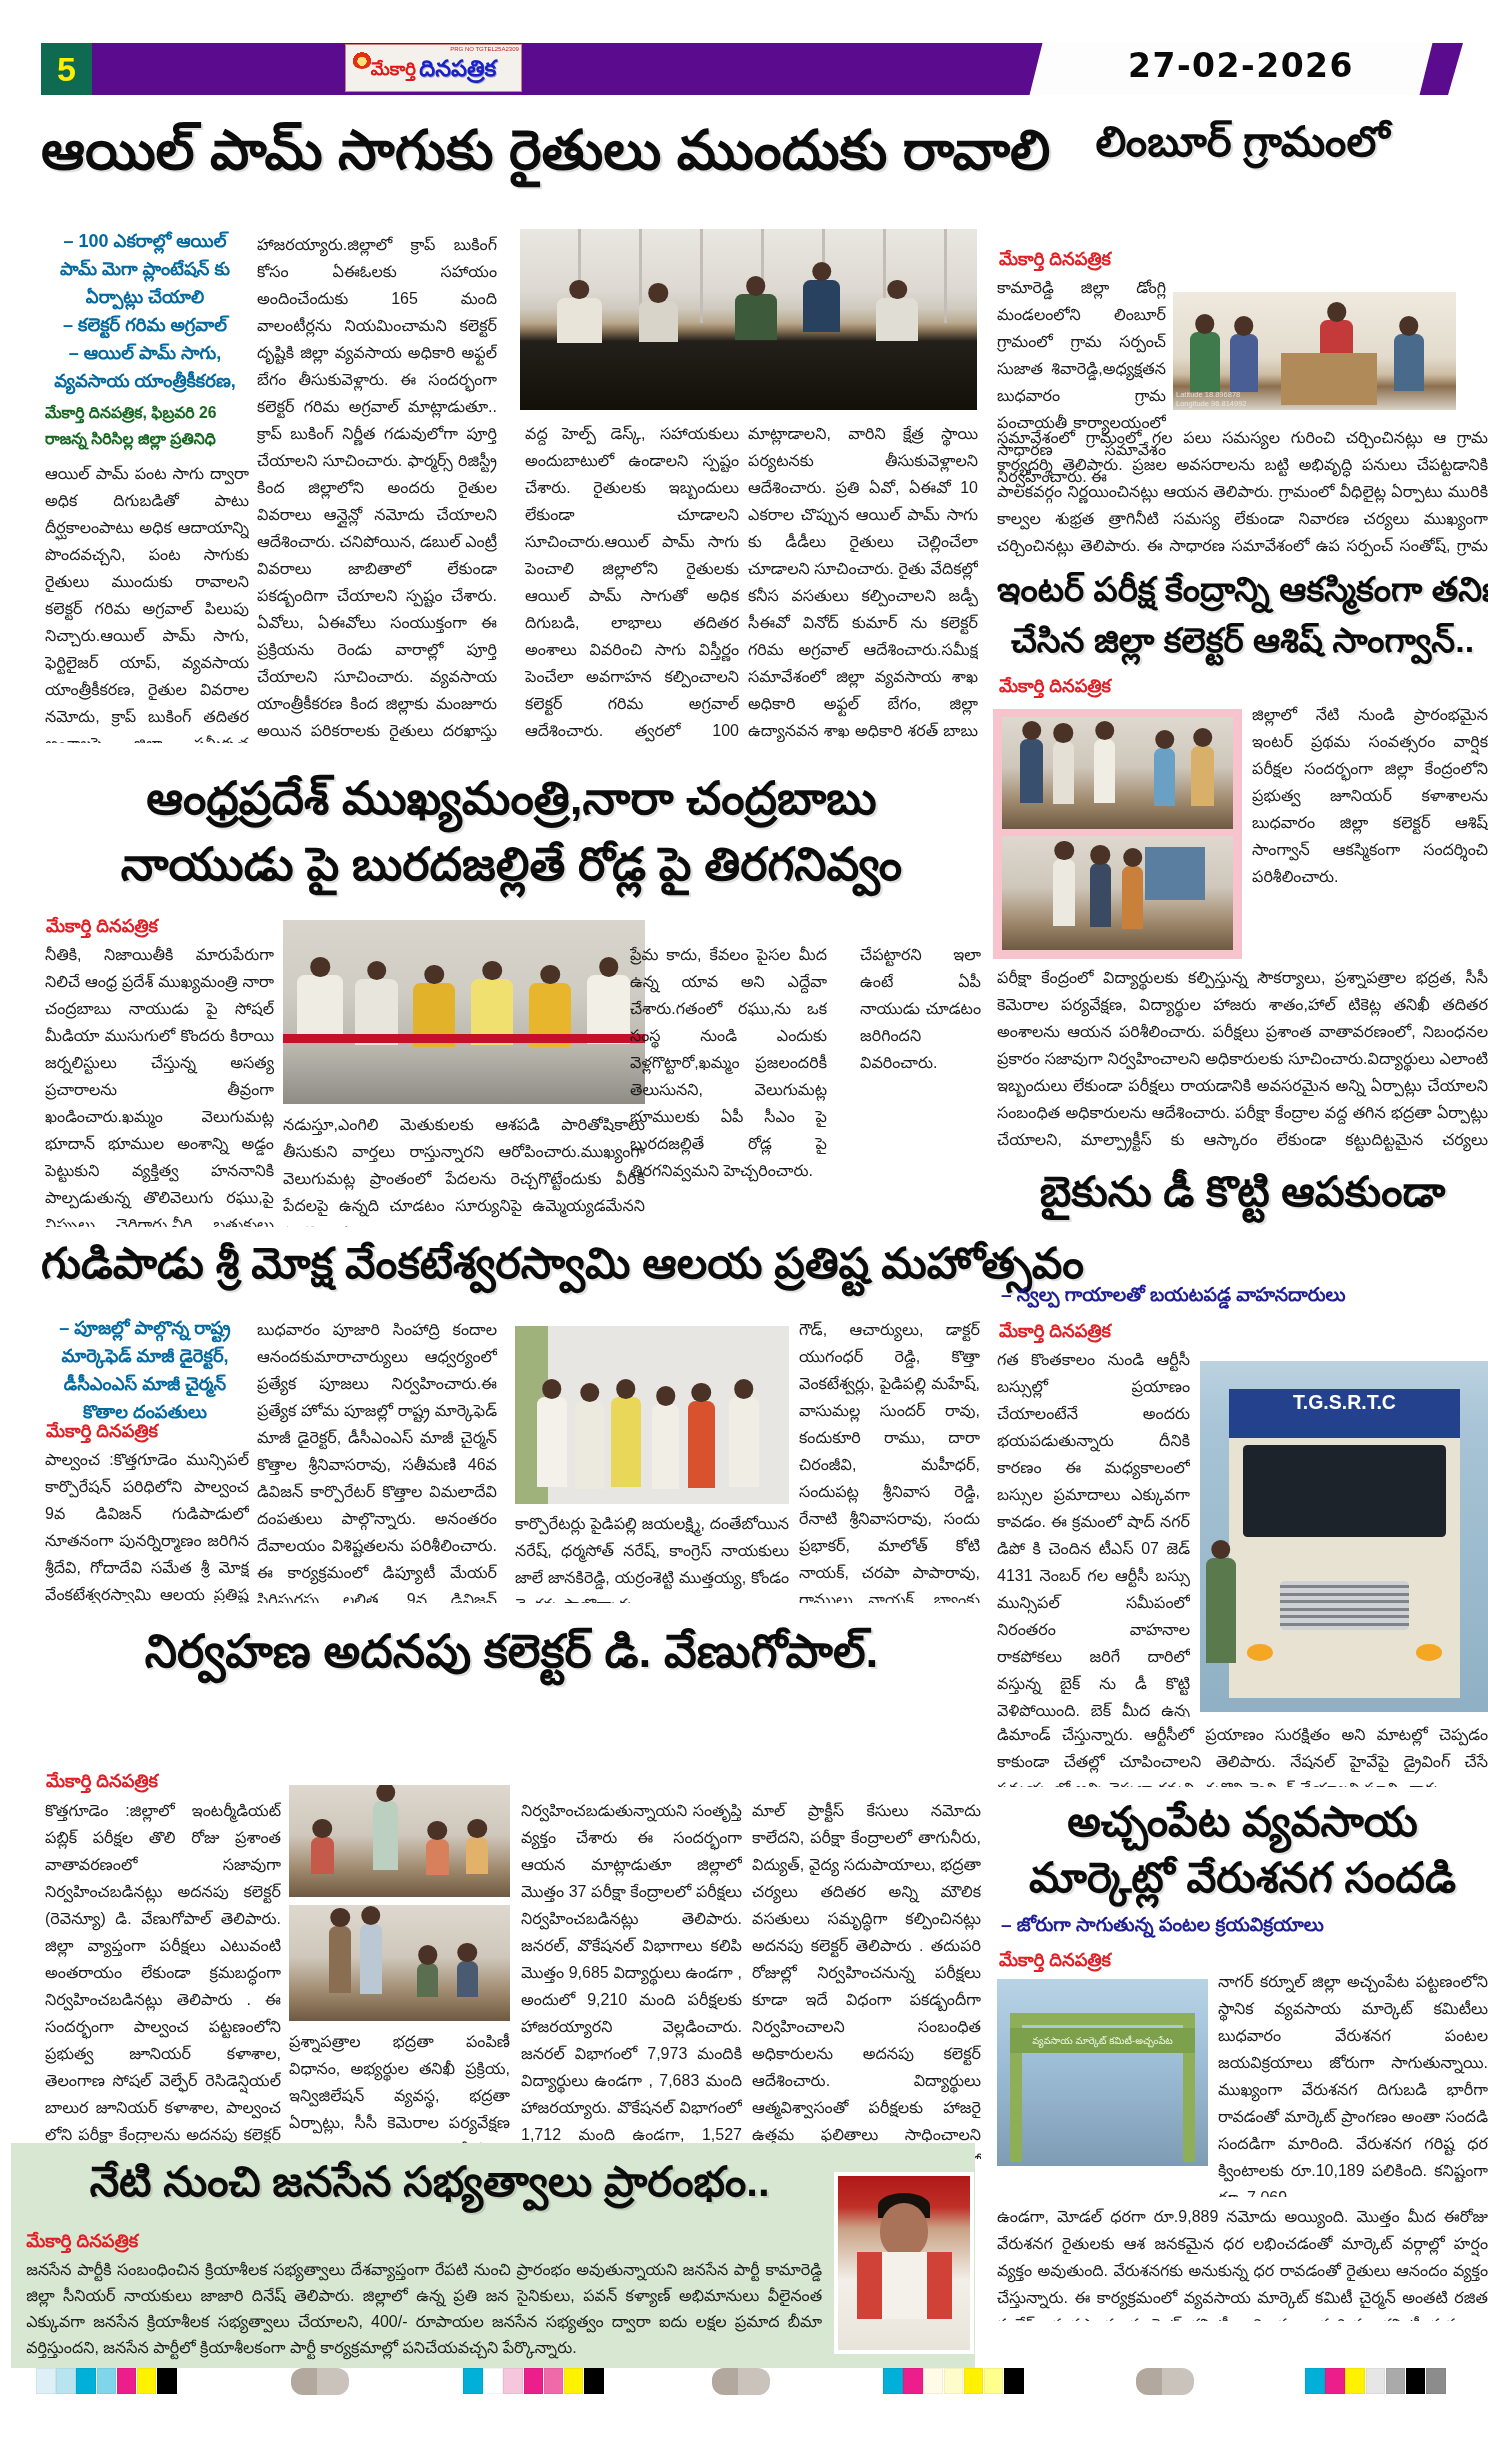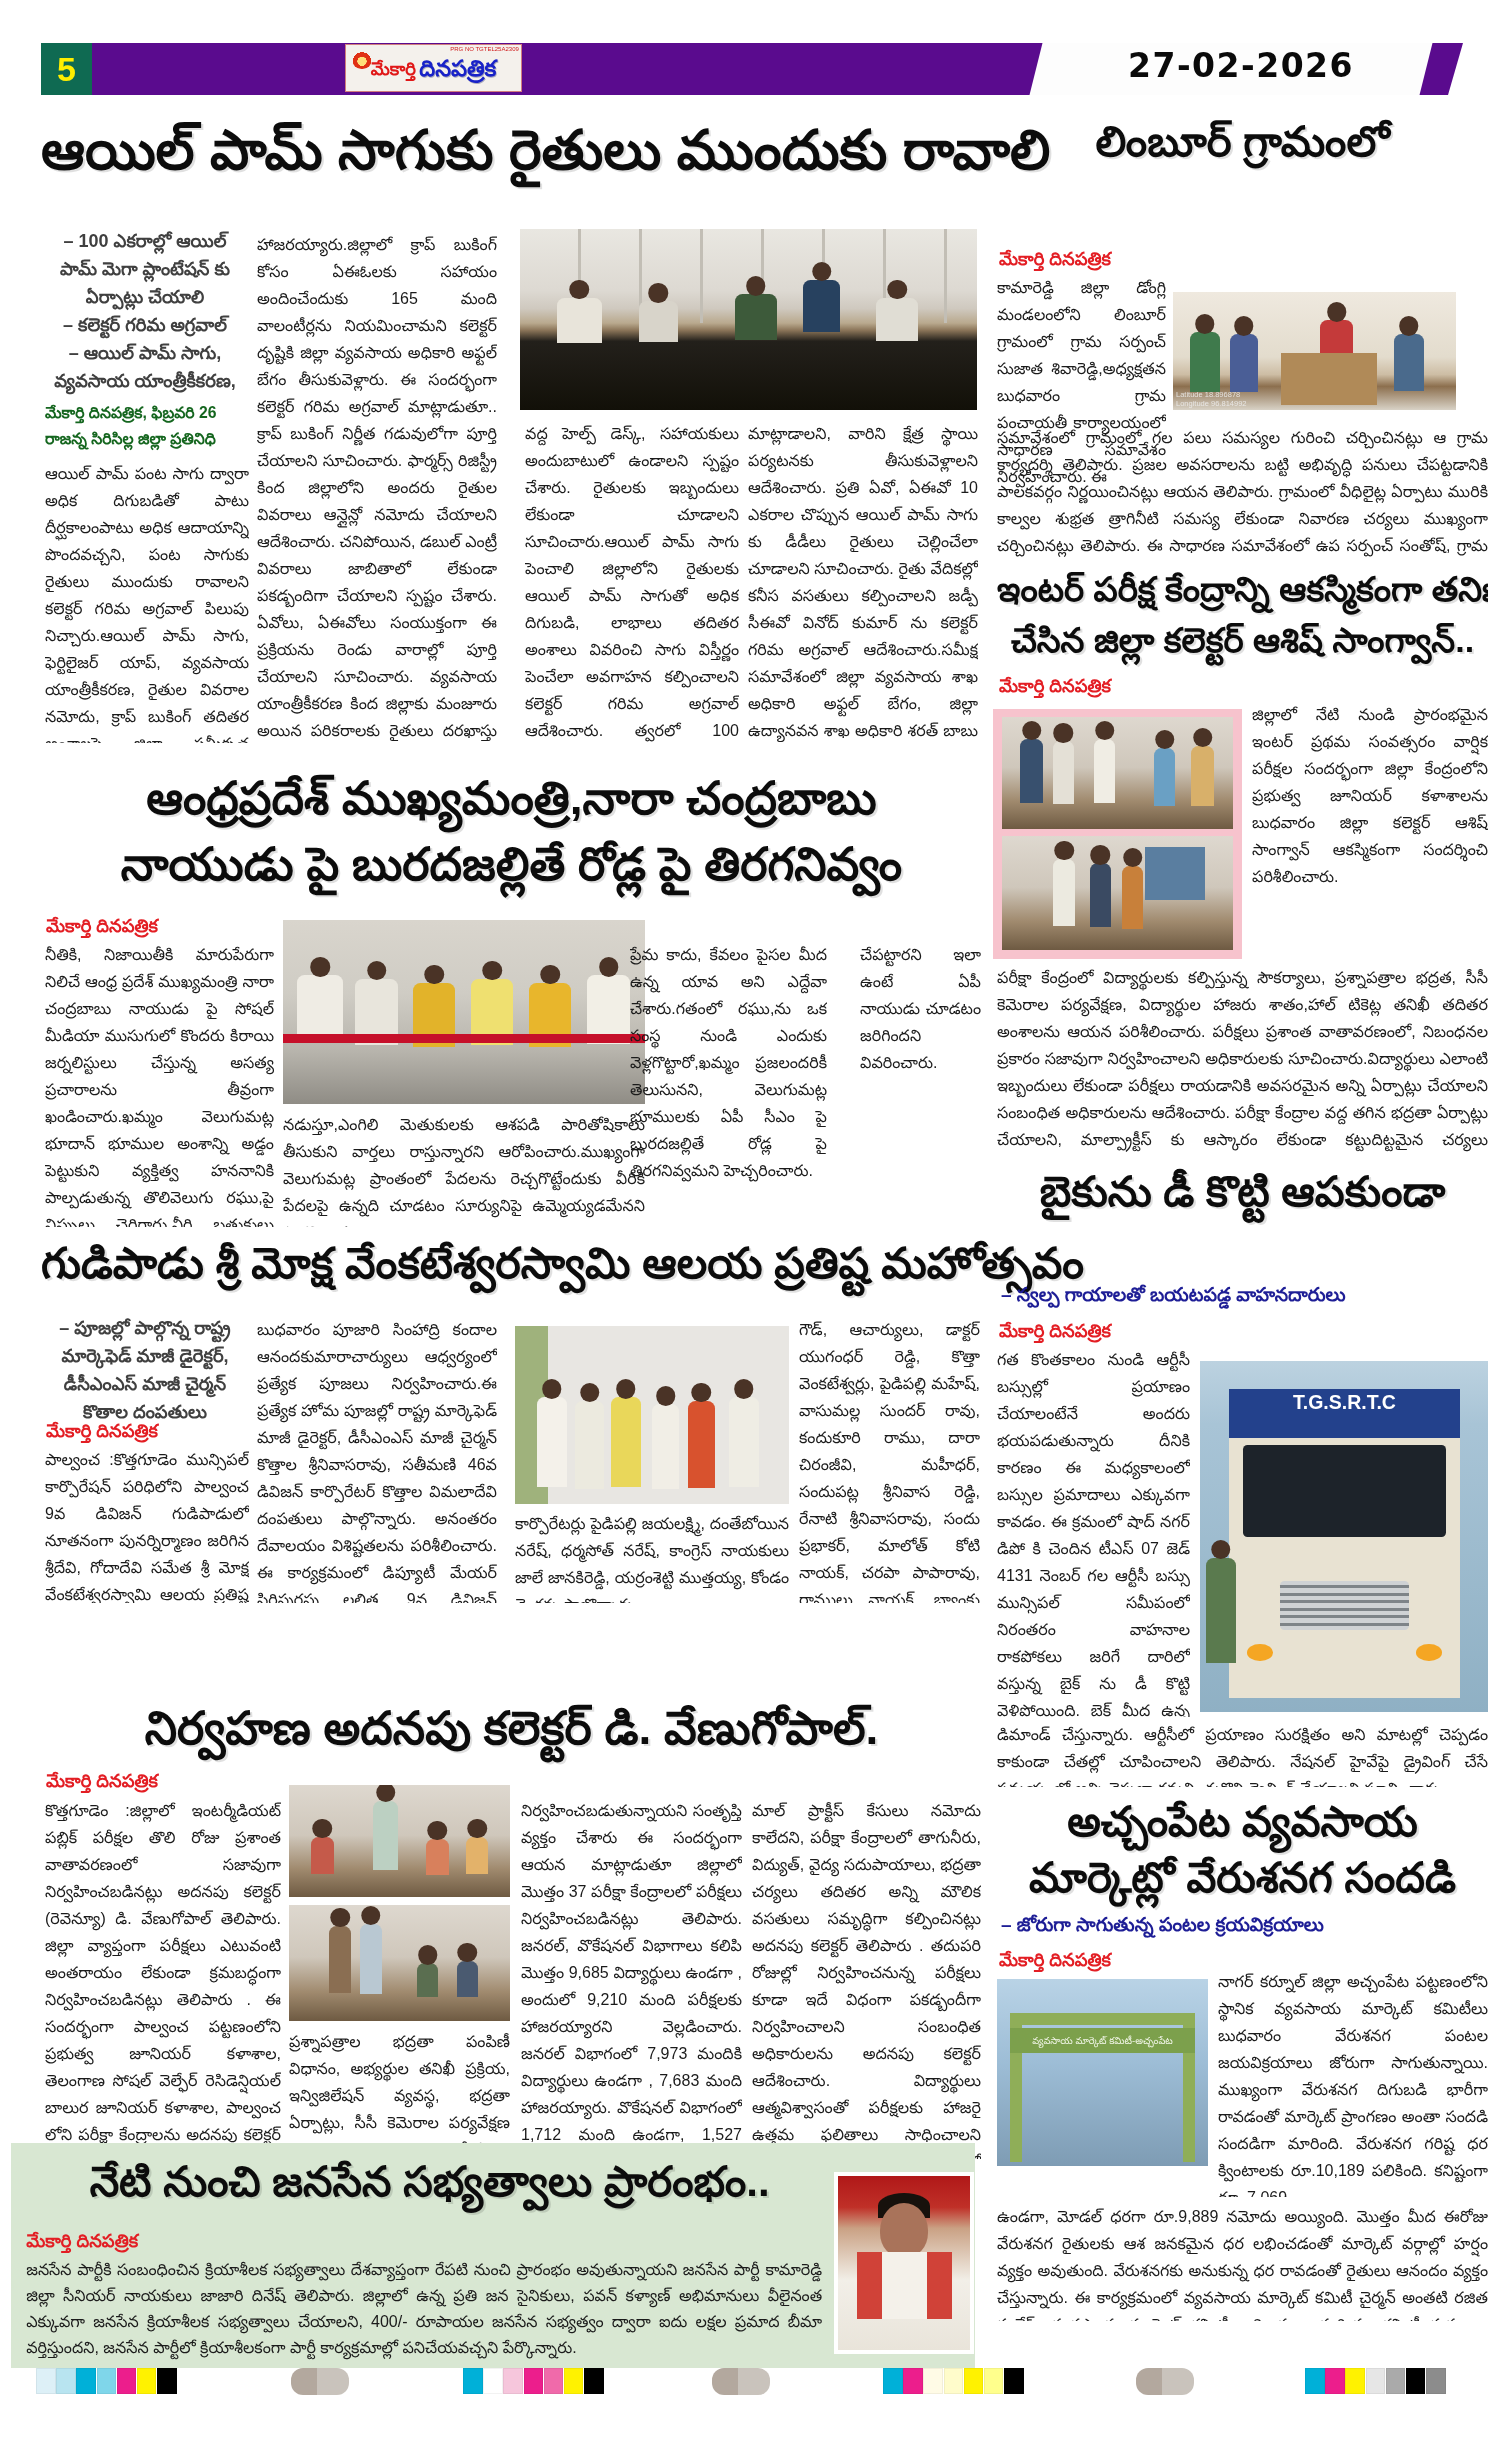--- a/index.html
+++ b/index.html
@@ -19,21 +19,21 @@
   .logoblue{color:#1822c8;font-weight:bold;font-size:22.5px;vertical-align:middle;text-shadow:0.7px 0.7px 0 #aab;}
   .reg{position:absolute;right:2.2px;top:0.7px;font-size:6px;color:#d02020;}
   .sun{position:absolute;left:6px;top:4.5px;width:19.5px;height:19.5px;border-radius:50%;
        background:radial-gradient(circle at 50% 60%,#ffe07a 0 30%,#e03014 31% 60%,transparent 61%);}
   
   .h{position:absolute;font-weight:bold;color:#0c0c0c;text-align:center;text-shadow:2.2px 2.2px 0 rgba(0,0,0,0.12);
      white-space:nowrap;overflow:visible;}
   .hl{text-align:center;}
   .byline{position:absolute;color:#e31e24;font-weight:bold;font-size:18px;}
   .dateline{position:absolute;color:#15661f;font-weight:bold;font-size:15.7px;line-height:25.5px;text-align:left;}
-  .points{position:absolute;color:#404040;font-weight:bold;font-size:18px;line-height:28px;text-align:center;}
+  .points{position:absolute;color:#0369a1;font-weight:bold;font-size:18px;line-height:28px;text-align:center;}
   .bluesub{position:absolute;color:#1e1e96;font-weight:bold;font-size:19px;}
   .body{position:absolute;font-size:16px;line-height:27px;text-align:justify;color:#1b1b1b;overflow:hidden;}
   
   .photo{position:absolute;overflow:hidden;background:#9a948c;}
   .ph-a1{background:
      linear-gradient(180deg,#e9e7e1 0%,#ddd9d2 34%,#cfc9bf 44%,#b9a98e 52%,#8a7458 56%,#23201b 62%,#121008 100%);}
   .ph-a1 .panel{position:absolute;left:0;top:0;width:100%;height:52%;
      background:repeating-linear-gradient(90deg,transparent 0 58px,#c2beb5 58px 61px);}
   .person{position:absolute;border-radius:7.5px 7.5px 0 0;}
   .head{position:absolute;width:19.5px;height:19.5px;border-radius:50%;background:#4a3326;left:50%;top:-18px;transform:translateX(-50%);}
@@ -172,21 +172,21 @@
     <span class="person" style="left:63%;top:42%;width:27px;height:87px;background:#d8522e;">
         <span class="head"></span>
       </span>
     <span class="person" style="left:78%;top:40%;width:30px;height:90px;background:#efede4;">
         <span class="head"></span>
       </span>
   </div>
   <div class="body" style="left:515px;top:1510px;width:274px;height:93px;">కార్పొరేటర్లు పైడిపల్లి జయలక్ష్మి, దంతేబోయిన నరేష్, ధర్మసోత్ నరేష్, కాంగ్రెస్ నాయకులు జాలే జానకిరెడ్డి, యర్రంశెట్టి ముత్తయ్య, కోండం వెంకన్న పాల్గొన్నారు.</div>
   <div class="body" style="left:799px;top:1316px;width:181px;height:287px;">గౌడ్, ఆచార్యులు, డాక్టర్ యుగంధర్ రెడ్డి, కొత్తా వెంకటేశ్వర్లు, పైడిపల్లి మహేష్, వాసుమల్ల సుందర్ రావు, కందుకూరి రాము, దారా చిరంజీవి, మహీధర్, సందుపట్ల శ్రీనివాస రెడ్డి, రేనాటి శ్రీనివాసరావు, సందు ప్రభాకర్, మాలోత్ కోటి నాయక్, చరపా పాపారావు, రాములు నాయక్, బ్యాంకు చారి, డిష్ ప్రసాద్ తదితరులు పాల్గొన్నారు.</div>
 
-  <div class="h" style="left:41px;top:1701px;width:941px;font-size:46px;">నిర్వహణ అదనపు కలెక్టర్  డి. వేణుగోపాల్.</div>
+  <div class="h" style="left:41px;top:1624px;width:941px;font-size:46px;">నిర్వహణ అదనపు కలెక్టర్  డి. వేణుగోపాల్.</div>
   <div class="byline" style="left:46px;top:1771px;">మేకార్తి దినపత్రిక</div>
 
   <div class="body" style="left:45px;top:1797px;width:236px;height:362px;">కొత్తగూడెం :జిల్లాలో ఇంటర్మీడియట్ పబ్లిక్ పరీక్షల తొలి రోజు ప్రశాంత వాతావరణంలో సజావుగా నిర్వహించబడినట్లు అదనపు కలెక్టర్ (రెవెన్యూ) డి. వేణుగోపాల్ తెలిపారు. జిల్లా వ్యాప్తంగా పరీక్షలు ఎటువంటి అంతరాయం లేకుండా క్రమబద్ధంగా నిర్వహించబడినట్లు తెలిపారు . ఈ సందర్భంగా పాల్వంచ పట్టణంలోని ప్రభుత్వ జూనియర్ కళాశాల, తెలంగాణ సోషల్ వెల్ఫేర్ రెసిడెన్షియల్ బాలుర జూనియర్ కళాశాల, పాల్వంచ లోని పరీక్షా కేంద్రాలను అదనపు కలెక్టర్ సందర్శించి, పరీక్షల నిర్వహణ తీరును సమగ్రంగా పరిశీలించారు.</div>
   <div class="photo ph-class" style="left:289px;top:1785px;width:221px;height:112px;">
     <span class="person" style="left:38%;top:14%;width:25.5px;height:69px;background:#bcd0c2;">
         <span class="head"></span>
       </span>
     <span class="person" style="left:10%;top:46%;width:22.5px;height:37px;background:#c55a4a;">
         <span class="head"></span>
       </span>

